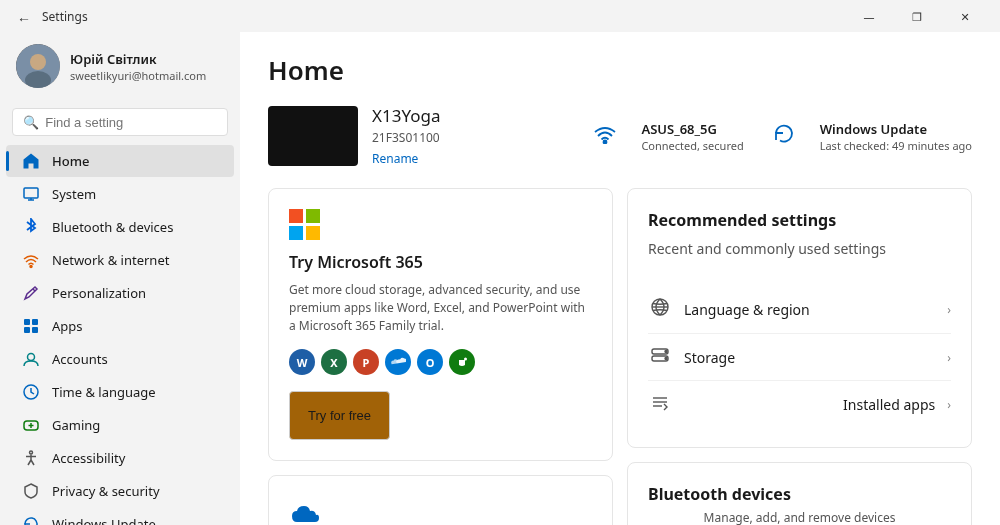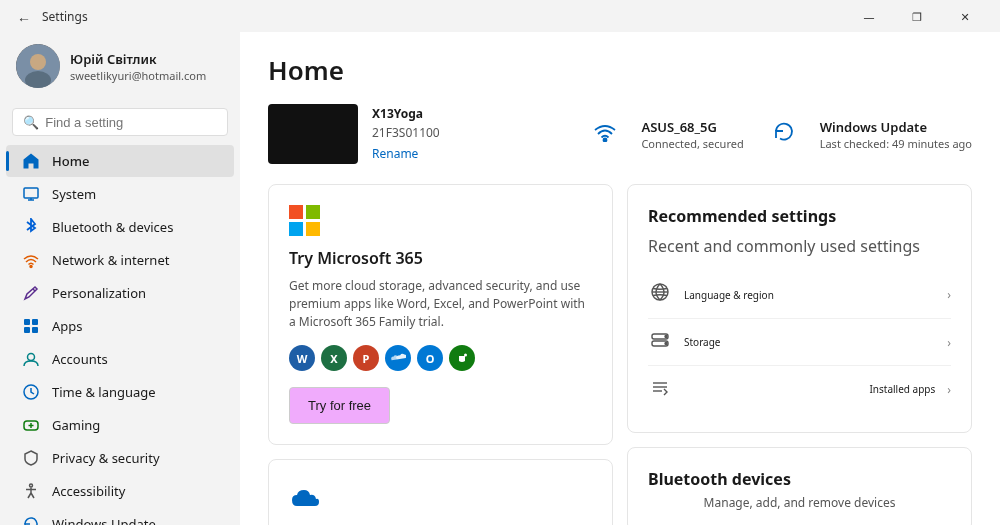--- a/index.html
+++ b/index.html
@@ -144,21 +144,21 @@
       display: flex;
       align-items: center;
       gap: 14px;
     }
     .device-thumbnail {
       width: 90px; height: 60px;
       background: #111;
       border-radius: 4px;
       flex-shrink: 0;
     }
-    .device-name { font-size: 12px; font-weight: 700; color: #1a1a1a; }
+    .device-name { font-size: 17px; font-weight: 400; color: #1a1a1a; }
     .device-model { font-size: 12px; color: #555; margin-top: 2px; }
     .device-rename {
       font-size: 12px; color: #0067c0; cursor: pointer; margin-top: 4px;
       text-decoration: none;
     }
 
     .status-items {
       display: flex;
       gap: 28px;
       margin-left: auto;
@@ -209,50 +209,50 @@
       margin-bottom: 16px;
       flex-wrap: wrap;
     }
     .app-icon-circle {
       width: 26px; height: 26px;
       border-radius: 50%;
       display: flex; align-items: center; justify-content: center;
       font-size: 13px; font-weight: 700;
     }
     .btn-try {
-      padding: 10px 18px;
+      padding: 16px 18px;
       border: 1px solid #ccc;
       border-radius: 4px;
-      background: #f0abfc;
+      background: #a16207;
       font-size: 13px;
       cursor: pointer;
       color: #1a1a1a;
     }
 
     
     .cloud-icon {
       font-size: 28px;
       color: #0067c0;
       margin-bottom: 10px;
     }
 
     
     .rec-title { font-size: 16px; font-weight: 700; color: #1a1a1a; margin-bottom: 8px; }
-    .rec-subtitle { font-size: 16px; color: #555; margin-bottom: 14px; }
+    .rec-subtitle { font-size: 14px; color: #555; margin-bottom: 28px; }
     .rec-item {
       display: flex;
       align-items: center;
       padding: 11px 0;
       border-bottom: 1px solid #f0f0f0;
       cursor: pointer;
       gap: 12px;
     }
     .rec-item:last-child { border-bottom: none; text-align: right; }
     .rec-item-icon { font-size: 18px; color: #555; width: 24px; text-align: center; flex-shrink: 0; }
-    .rec-item-label { font-size: 10px; color: #1a1a1a; flex: 1; }
+    .rec-item-label { font-size: 14px; color: #1a1a1a; flex: 1; }
     .rec-item-chevron { font-size: 12px; color: #888; }
 
     
     .bt-card-title { font-size: 16px; font-weight: 700; color: #1a1a1a; margin-bottom: 4px; }
     .bt-card-subtitle { font-size: 12px; color: #555; text-align: center; }
 
     
     .ni-home { color: #0067c0; }
 
     
@@ -388,36 +388,36 @@
               <rect x="2" y="5" width="14" height="9" rx="3"></rect>
               <line x1="9" y1="7" x2="9" y2="12"></line>
               <line x1="6.5" y1="9.5" x2="11.5" y2="9.5"></line>
             </svg>
         </span>
         <span>Gaming</span>
       </div>
       <div class="nav-item">
         <span class="nav-icon">
           <svg width="18" height="18" viewBox="0 0 18 18" fill="none" stroke="#555" stroke-width="1.5">
-              <path d="M9 2 L15 5 L15 10 Q15 14 9 16 Q3 14 3 10 L3 5Z"></path>
-            </svg>
-        </span>
-        <span>Privacy &amp; security</span>
-      </div>
-      <div class="nav-item">
-        <span class="nav-icon">
-          <svg width="18" height="18" viewBox="0 0 18 18" fill="none" stroke="#555" stroke-width="1.5">
               <circle cx="9" cy="3.5" r="1.5"></circle>
               <line x1="9" y1="5.5" x2="9" y2="11"></line>
               <line x1="4" y1="7.5" x2="14" y2="7.5"></line>
               <line x1="9" y1="11" x2="6" y2="16"></line>
               <line x1="9" y1="11" x2="12" y2="16"></line>
             </svg>
         </span>
         <span>Accessibility</span>
+      </div>
+      <div class="nav-item">
+        <span class="nav-icon">
+          <svg width="18" height="18" viewBox="0 0 18 18" fill="none" stroke="#555" stroke-width="1.5">
+              <path d="M9 2 L15 5 L15 10 Q15 14 9 16 Q3 14 3 10 L3 5Z"></path>
+            </svg>
+        </span>
+        <span>Privacy &amp; security</span>
       </div>
       <div class="nav-item">
         <span class="nav-icon">
           <svg width="18" height="18" viewBox="0 0 18 18" fill="none" stroke="#0067c0" stroke-width="1.5">
               <path d="M3 9 A6 6 0 1 1 6 14.2"></path>
               <polyline points="3,14 3,9 8,9"></polyline>
             </svg>
         </span>
         <span>Windows Update</span>
       </div>

